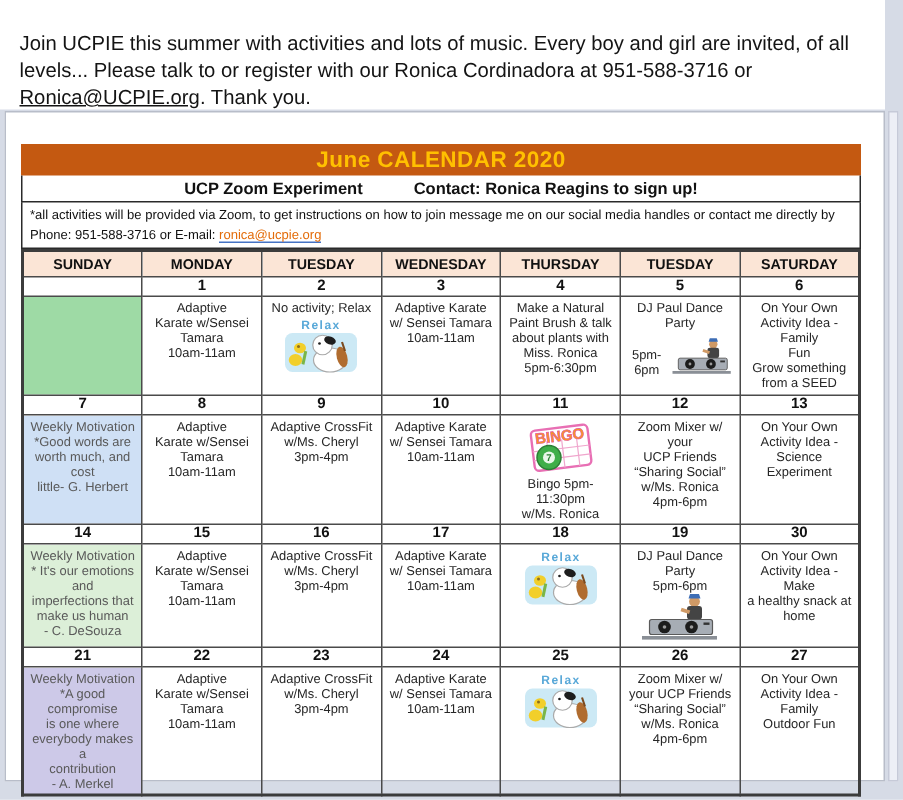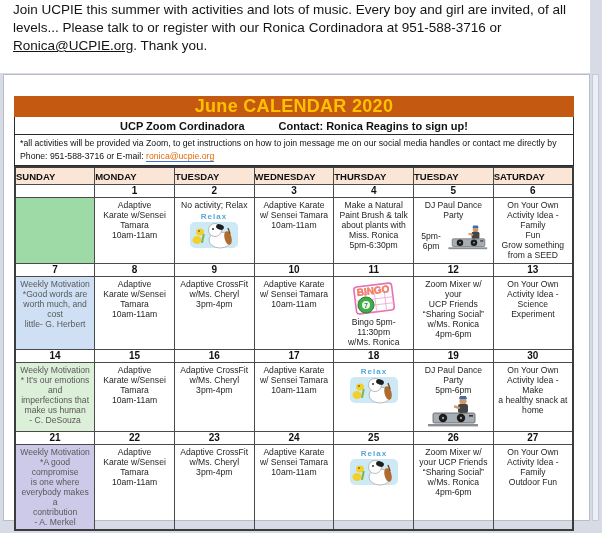--- a/index.html
+++ b/index.html
@@ -1,39 +1,39 @@
 <!DOCTYPE html>
 <html><head>
 <meta charset="utf-8">
 <style>
   html,body{margin:0;padding:0;}
   body{background:#d6dbe6;font-family:"Liberation Sans",sans-serif;}
   .page{position:relative;width:602px;height:533px;background:#d6dbe6;overflow:hidden;}
 
   .intro{position:absolute;top:0;left:0;width:590px;height:73px;background:#fff;
-         box-sizing:border-box;padding:1px 14px 0 13px;font-size:13.5px;line-height:1.33;color:#141414;}
+         box-sizing:border-box;padding:20px 14px 0 13px;font-size:13.5px;line-height:1.33;color:#141414;}
   .intro a{color:#141414;text-decoration:underline;cursor:pointer;}
 
   .panel{position:absolute;top:74px;left:3px;width:587px;height:447px;background:#fff;
          border:1px solid #b8bdc9;box-sizing:border-box;}
   .scroll-strip{position:absolute;top:74px;left:592px;width:7px;height:447px;background:#edeff6;
          border:1px solid #c6cad8;box-sizing:border-box;}
 
   .cal{margin:21px 0 0 10px;width:560px;}
-  .cal-title{height:21px;background:#C45911;color:#FFC000;font-weight:bold;font-size:18px;
+  .cal-title{height:21px;background:#C45911;color:#FFC000;font-weight:bold;font-size:15px;
          text-align:center;line-height:21px;letter-spacing:.3px;}
   .cal-sub{height:17px;border:1px solid #2a2a2a;border-top:none;font-weight:bold;font-size:11px;
          display:flex;justify-content:center;gap:34px;align-items:center;color:#111;}
   .cal-note{border:1px solid #2a2a2a;border-top:none;font-weight:normal;font-size:8.7px;
          padding:2px 5px 3px;line-height:1.45;color:#111;}
   .cal-note .email{color:#E36C0A;text-decoration:none;border-bottom:1px solid #4472C4;cursor:pointer;}
 
   table.grid{border-collapse:collapse;width:560px;table-layout:fixed;border:2px solid #3c3c3c;}
   table.grid td{border:1px solid #4a4a4a;overflow:hidden;}
-  td.dayhead{background:#FBE5D6;font-weight:bold;font-size:9.5px;height:14px;color:#111;padding:1px 0;}
+  td.dayhead{background:#FBE5D6;font-weight:bold;font-size:9.5px;text-align:center;height:14px;color:#111;padding:1px 0;}
   td.num{font-weight:bold;font-size:10px;text-align:center;height:12px;line-height:12px;padding:0;color:#111;}
   td.cell{height:54px;vertical-align:top;font-size:8.6px;line-height:1.17;padding:2px 3px;color:#262626;}
   .cell-text{white-space:pre-line;text-align:center;}
   .img-row{display:flex;align-items:flex-end;gap:1px;margin-top:1px;}
   .img-row .cell-text{padding-bottom:4px;}
   svg.center-img{display:block;margin:0 auto;}
 </style>
 </head>
 <body>
 
@@ -42,21 +42,21 @@
   <div class="intro">
     <span>Join UCPIE this summer with activities and lots of music. Every boy and girl are invited, of all levels... Please talk to or register with our Ronica Cordinadora at 951-588-3716 or </span><a>Ronica@UCPIE.org</a><span>. Thank you.</span>
   </div>
 
   <div class="panel">
     <div class="cal">
 
       <div class="cal-title" style="background:#C45911;color:#FFC000">June CALENDAR 2020</div>
 
       <div class="cal-sub">
-        <span>UCP Zoom Cordinadora</span>
+        <span>UCP Zoom Experiment</span>
         <span>Contact:  Ronica Reagins to sign up!</span>
       </div>
 
       <div class="cal-note">
         <div>*all activities will be provided via Zoom, to get instructions on how to join message me on our social media handles or contact me directly by</div>
         <div><span>Phone: 951-588-3716 or E-mail: </span><a class="email">ronica@ucpie.org</a></div>
       </div>
 
       <table class="grid">
         <tbody>

